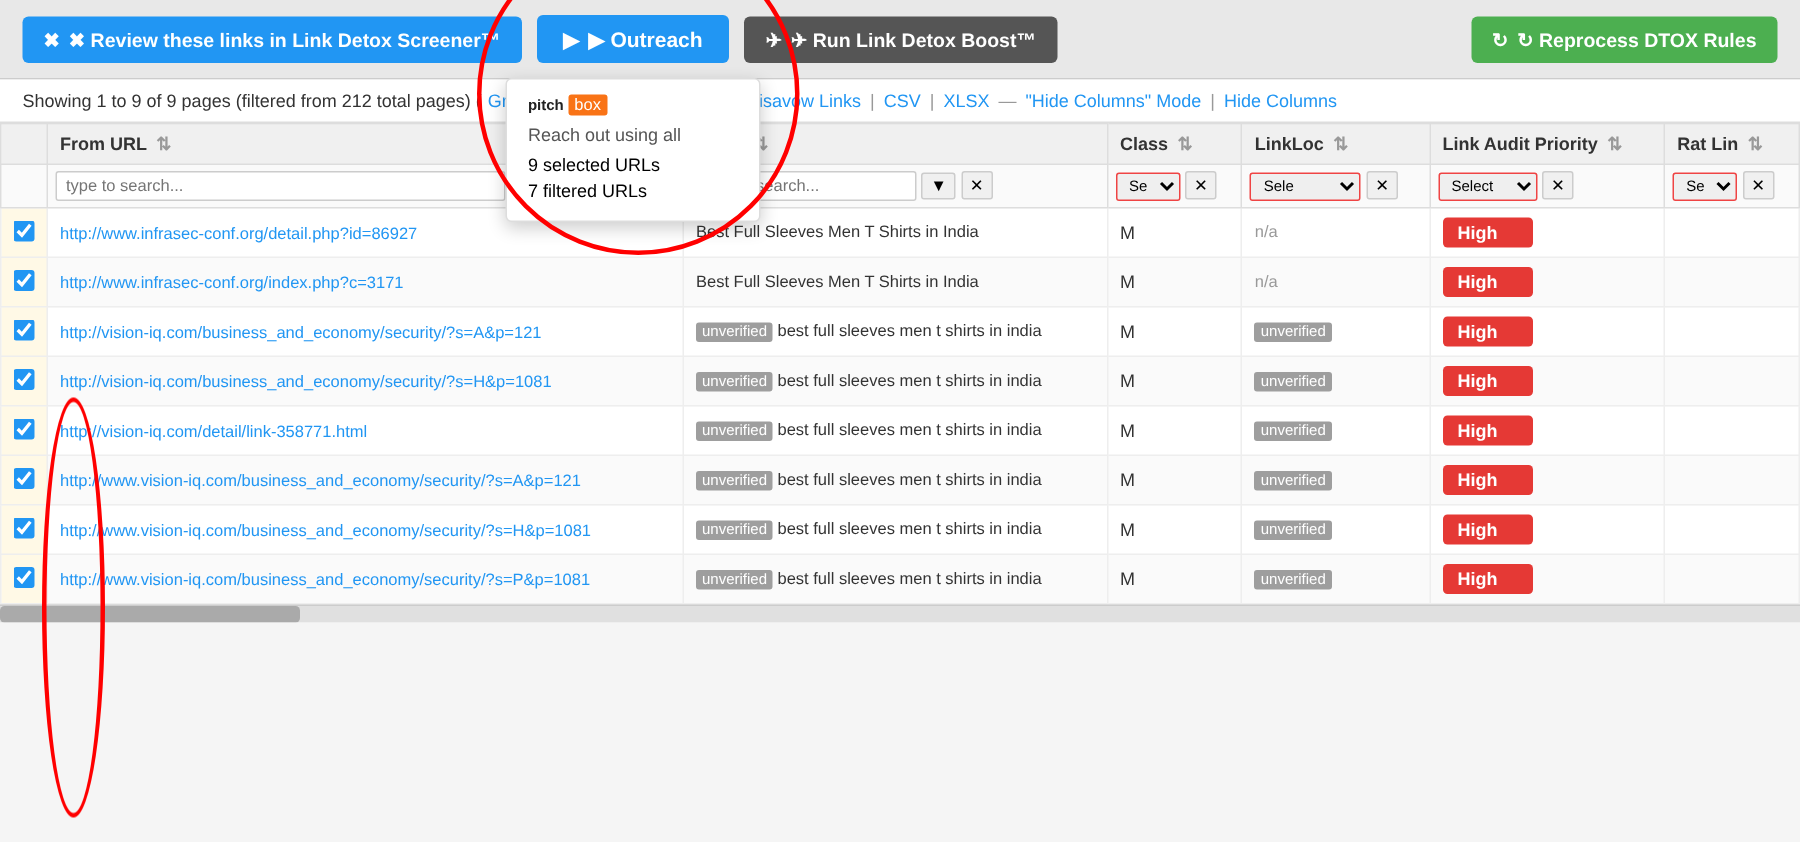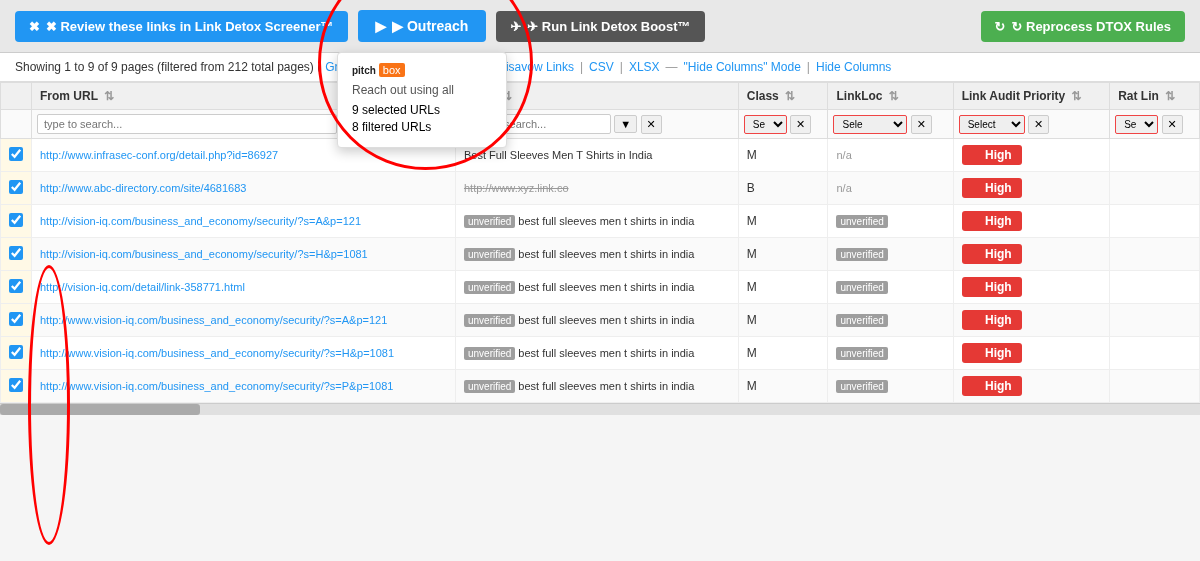--- a/index.html
+++ b/index.html
@@ -242,21 +242,21 @@
     
     .high-badge {
       background: #E53935;
       color: white;
       padding: 3px 10px;
       border-radius: 3px;
       font-size: 12px;
       font-weight: bold;
       display: inline-block;
       min-width: 60px;
-      text-align: right;
+      text-align: left;
     }
     
     .rat-cell { font-size: 11px; color: #666; }
     
     .scrollbar-hint {
       background: #e0e0e0;
       height: 12px;
       border-top: 1px solid #ccc;
       position: relative;
     }
@@ -296,21 +296,21 @@
       <span>▶ Outreach</span>
     </button>
 
     <div class="outreach-dropdown">
       <div class="pitchbox-logo">
         <span class="pitchbox-text">pitch</span>
         <span class="pitchbox-box">box</span>
       </div>
       <p>Reach out using all</p>
       <a href="#">9 selected URLs</a>
-      <a href="#">8 filtered URLs</a>
+      <a href="#">7 filtered URLs</a>
     </div>
   </div>
 
   <button class="btn-dark">
     <span>✈</span>
     <span>✈ Run Link Detox Boost™</span>
   </button>
 
   <button class="btn-green">
     <span>↻</span>
@@ -397,23 +397,23 @@
           <td class="cb-cell"><input type="checkbox" class="checkbox-input" checked="" style=""></td>
           <td class="link-cell"><a href="#">http://www.infrasec-conf.org/detail.php?id=86927</a></td>
           <td class="anchor-text"><span>Best Full Sleeves Men T Shirts in India</span></td>
           <td class="class-cell">M</td>
           <td class="linkloc-cell">n/a</td>
           <td><span class="high-badge">High</span></td>
           <td class="rat-cell"></td>
         </tr>
         <tr>
           <td class="cb-cell"><input type="checkbox" class="checkbox-input" checked="" style=""></td>
-          <td class="link-cell"><a href="#">http://www.abc-directory.com/site/4681683</a></td>
-          <td class="anchor-text"><span class="strikethrough">http://www.xyz.link.co</span></td>
-          <td class="class-cell">B</td>
+          <td class="link-cell"><a href="#">http://www.infrasec-conf.org/index.php?c=3171</a></td>
+          <td class="anchor-text"><span>Best Full Sleeves Men T Shirts in India</span></td>
+          <td class="class-cell">M</td>
           <td class="linkloc-cell">n/a</td>
           <td><span class="high-badge">High</span></td>
           <td class="rat-cell"></td>
         </tr>
         <tr>
           <td class="cb-cell"><input type="checkbox" class="checkbox-input" checked="" style=""></td>
           <td class="link-cell"><a href="#">http://vision-iq.com/business_and_economy/security/?s=A&amp;p=121</a></td>
           <td class="anchor-text"><span class="unverified-badge">unverified</span><span>best full sleeves men t shirts in india</span></td>
           <td class="class-cell">M</td>
           <td class="linkloc-cell"><span class="unverified-badge">unverified</span></td>

